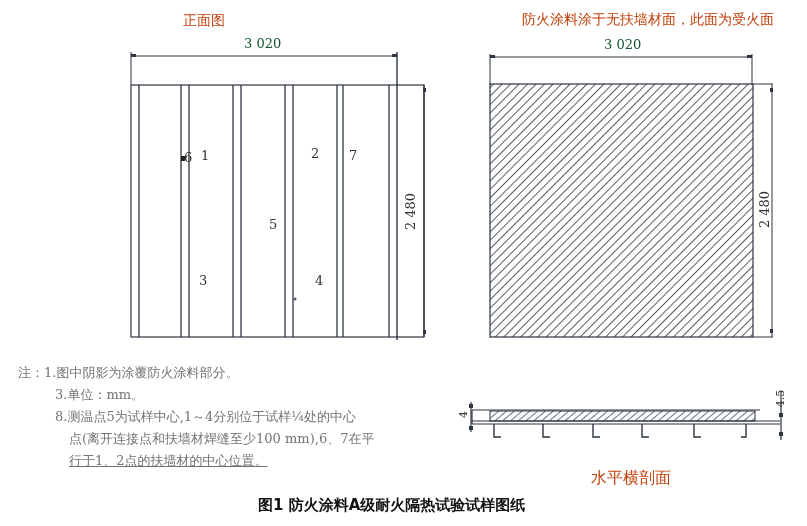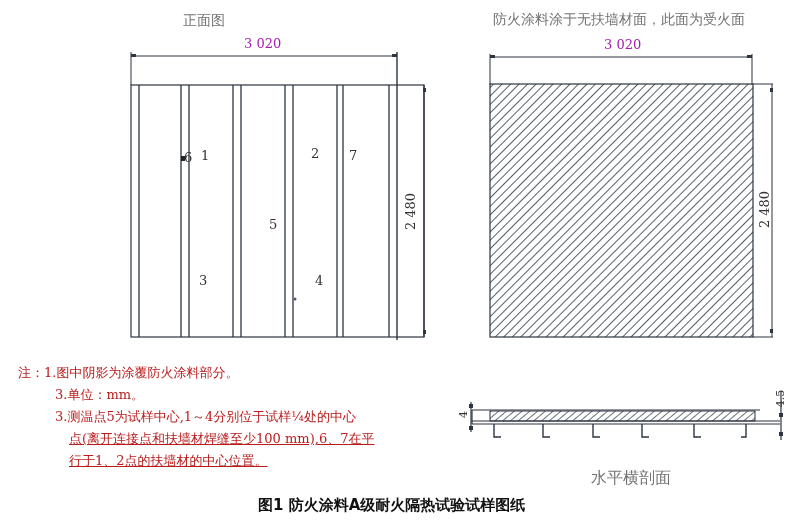--- a/index.html
+++ b/index.html
@@ -1,22 +1,22 @@
 <!DOCTYPE html>
 <html><head>
 <meta charset="utf-8">
 <style>
   html,body{margin:0;padding:0;background:#fff;}
   body{width:807px;height:526px;position:relative;overflow:hidden;font-family:"DejaVu Serif","Liberation Serif",serif;color:#222;}
   .abs{position:absolute;}
-  .title{font-size:14px;color:#737373;white-space:nowrap;}
-  .dim{font-size:13px;color:#a21caf;white-space:nowrap;}
+  .title{font-size:14px;color:#c2410c;white-space:nowrap;}
+  .dim{font-size:13px;color:#14532d;white-space:nowrap;}
   .vdim{font-size:13px;color:#333;white-space:nowrap;transform:rotate(-90deg);transform-origin:center;}
   .pt{font-size:13px;color:#333;}
-  .notes{font-size:13px;line-height:22px;color:#b91c1c;font-family:"DejaVu Serif","Liberation Serif",serif;}
+  .notes{font-size:13px;line-height:22px;color:#737373;font-family:"DejaVu Serif","Liberation Serif",serif;}
   .caption{font-size:15px;font-weight:bold;font-family:"DejaVu Sans","Liberation Sans",sans-serif;color:#111;white-space:nowrap;}
   svg{position:absolute;left:0;top:0;}
 </style>
 </head>
 <body>
 
 <svg width="807" height="526" viewBox="0 0 807 526">
   <defs>
     <pattern id="hatch" patternUnits="userSpaceOnUse" width="6" height="6" patternTransform="rotate(45)">
       <line x1="0" y1="0" x2="0" y2="6" stroke="#2a3440" stroke-width="1.6"></line>
@@ -98,29 +98,29 @@
 <div class="abs vdim" style="left:385px;top:204px;width:50px;text-align:center;">2 480</div>
 
 <div class="abs pt" style="left:201px;top:148px;">1</div>
 <div class="abs pt" style="left:311px;top:146px;">2</div>
 <div class="abs pt" style="left:199px;top:273px;">3</div>
 <div class="abs pt" style="left:315px;top:273px;">4</div>
 <div class="abs pt" style="left:269px;top:217px;">5</div>
 <div class="abs pt" style="left:184px;top:150px;">6</div>
 <div class="abs pt" style="left:349px;top:148px;">7</div>
 
-<div class="abs title" style="left:493px;top:11px;">防火涂料涂于无扶墙材面，此面为受火面</div>
+<div class="abs title" style="left:522px;top:11px;">防火涂料涂于无扶墙材面，此面为受火面</div>
 <div class="abs dim" style="left:604px;top:37px;">3 020</div>
 <div class="abs vdim" style="left:739px;top:202px;width:50px;text-align:center;">2 480</div>
 
 <div class="abs vdim" style="left:453px;top:408px;width:20px;text-align:center;font-size:11px;">4</div>
 <div class="abs vdim" style="left:765px;top:392px;width:30px;text-align:center;font-size:11px;">4.5</div>
 <div class="abs title" style="left:591px;top:468px;font-size:16px;">水平横剖面</div>
 
 <div class="abs notes" style="left:18px;top:362px;">
   <span>注：</span><span>1.图中阴影为涂覆防火涂料部分。</span>
 </div>
 <div class="abs notes" style="left:55px;top:384px;">3.单位：mm。</div>
-<div class="abs notes" style="left:55px;top:406px;white-space:nowrap;">3.测温点5为试样中心,1～4分别位于试样¼处的中心</div>
-<div class="abs notes" style="left:69px;top:428px;white-space:nowrap;text-decoration:underline;">点(离开连接点和扶墙材焊缝至少100  mm),6、7在平</div>
+<div class="abs notes" style="left:55px;top:406px;white-space:nowrap;">8.测温点5为试样中心,1～4分别位于试样¼处的中心</div>
+<div class="abs notes" style="left:69px;top:428px;white-space:nowrap;">点(离开连接点和扶墙材焊缝至少100  mm),6、7在平</div>
 <div class="abs notes" style="left:69px;top:450px;white-space:nowrap;text-decoration:underline;">行于1、2点的扶墙材的中心位置。</div>
 
 <div class="abs caption" style="left:258px;top:496px;">图1   防火涂料A级耐火隔热试验试样图纸</div>
 
 </body></html>

